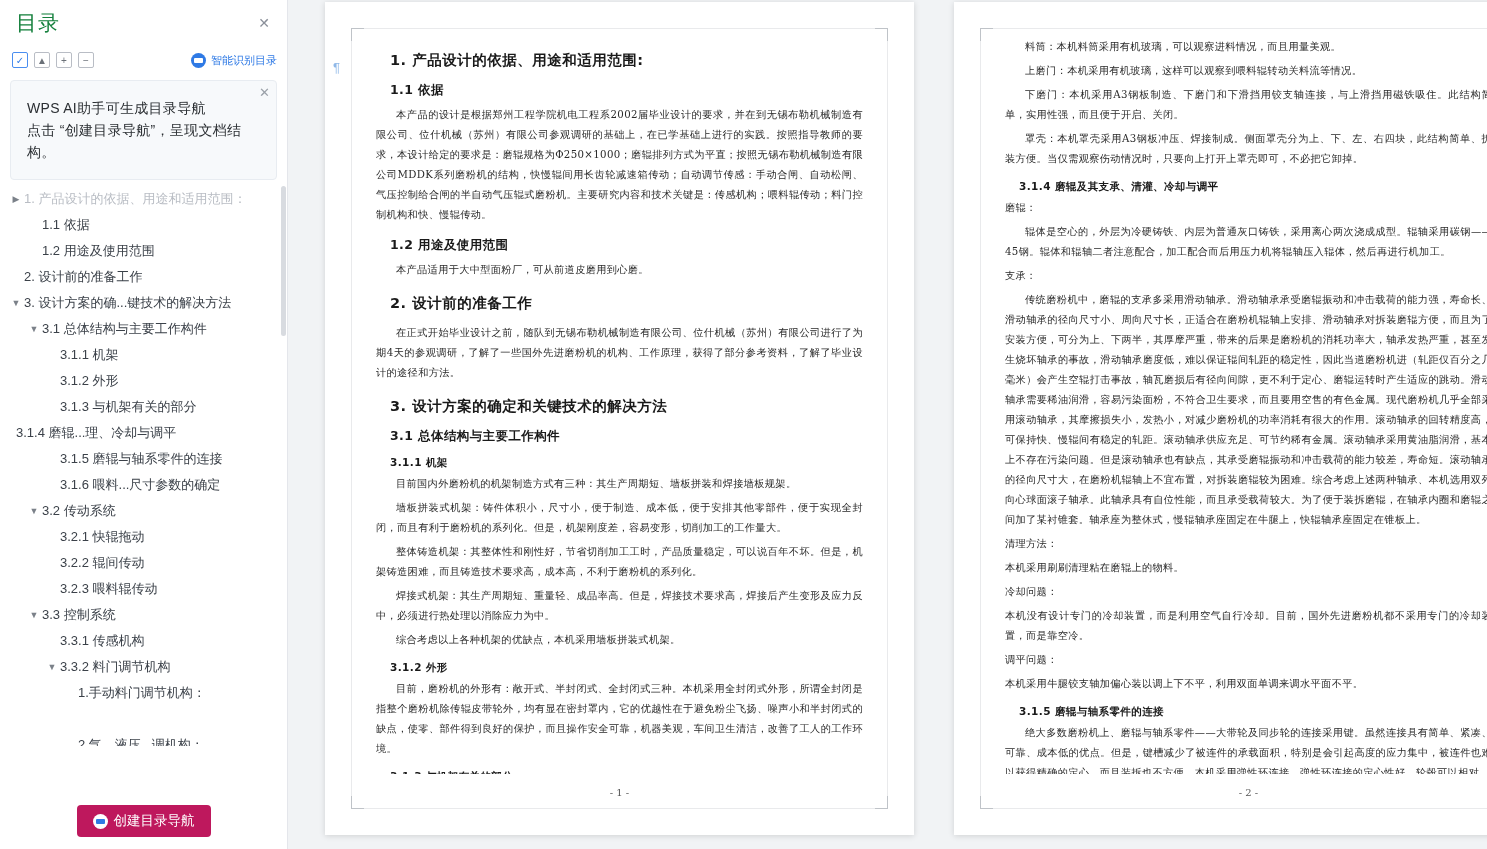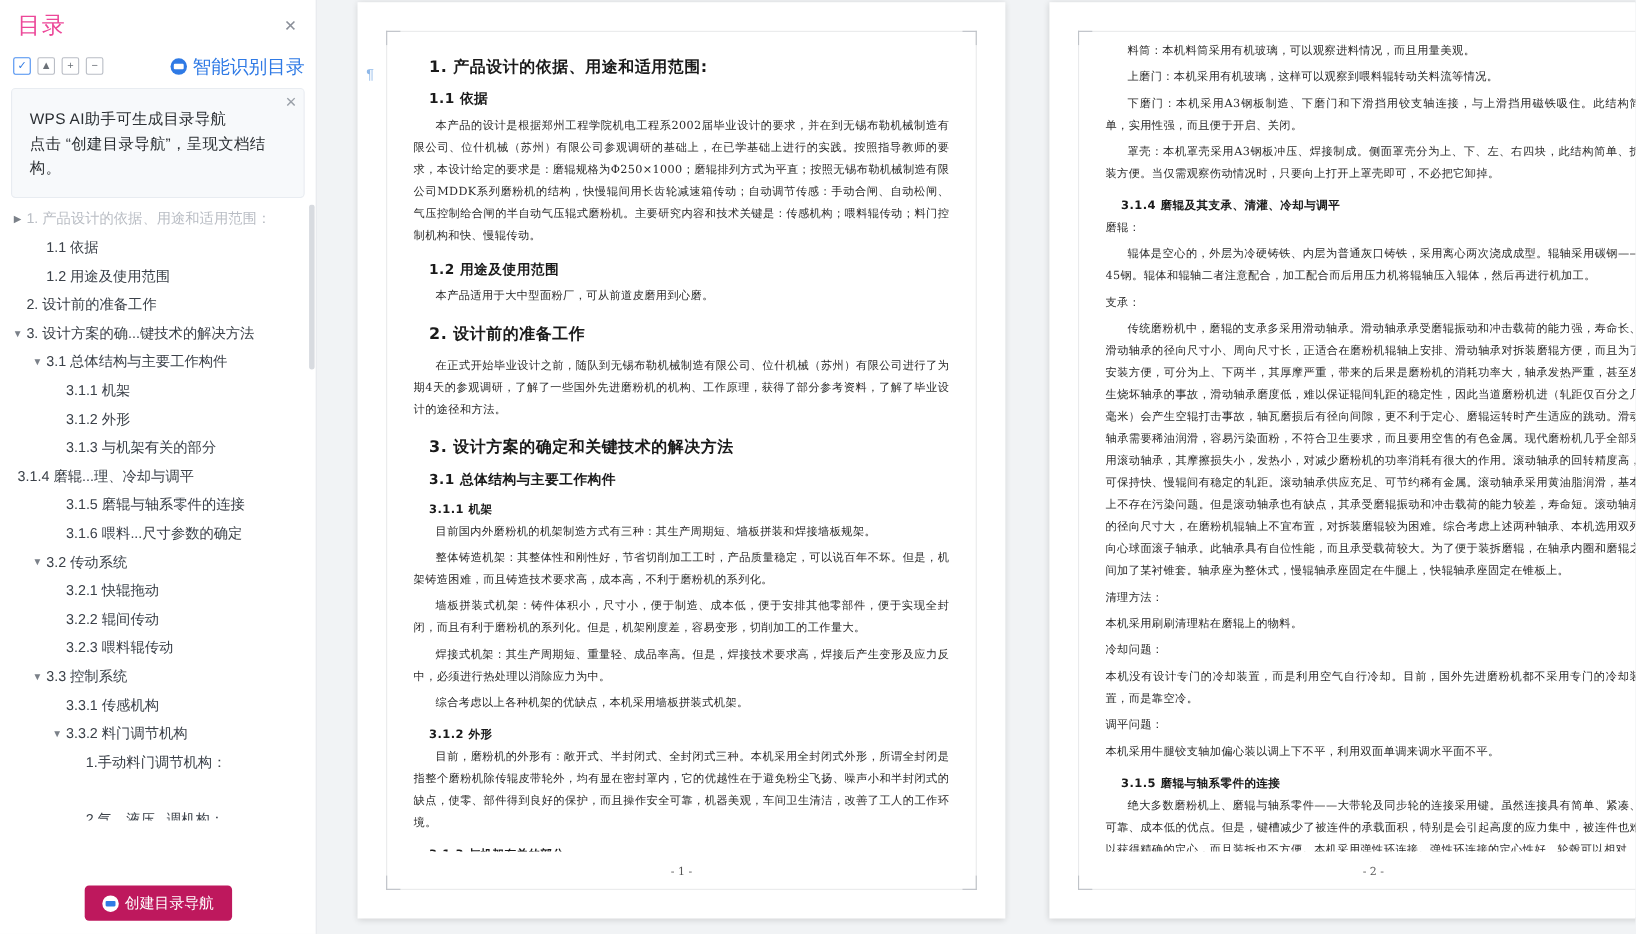--- a/index.html
+++ b/index.html
@@ -28,21 +28,21 @@
   }
   .outline-header {
     display: flex;
     align-items: center;
     height: 46px;
     padding: 0 12px 0 16px;
     box-sizing: border-box;
   }
   .outline-title {
     font-size: 21px;
-    color: #ec4899;
+    color: #15803d;
     flex: 1;
     letter-spacing: 1px;
   }
   .icon-btn {
     width: 22px; height: 22px;
     display: flex; align-items: center; justify-content: center;
     color: #8a8f99;
     cursor: pointer;
     font-size: 14px;
     border-radius: 3px;
@@ -65,21 +65,21 @@
     font-size: 10px;
     background: #fff;
     cursor: pointer;
     box-sizing: border-box;
   }
   .tool-sq.checked { border-color: #4a8ef0; color: #2f7ae5; }
   .spacer { flex: 1; }
   .smart-recognize {
     display: flex; align-items: center; gap: 5px;
     color: #2f7ae5;
-    font-size: 17px;
+    font-size: 11px;
     cursor: pointer;
     white-space: nowrap;
   }
   .ai-bubble {
     width: 15px; height: 15px;
     border-radius: 50%;
     background: #2f7ae5;
     position: relative;
     flex: none;
   }
@@ -407,22 +407,22 @@
             <div class="h2">1.1 依据</div>
             <div class="p">本产品的设计是根据郑州工程学院机电工程系2002届毕业设计的要求，并在到无锡布勒机械制造有限公司、位什机械（苏州）有限公司参观调研的基础上，在已学基础上进行的实践。按照指导教师的要求，本设计给定的要求是：磨辊规格为Φ250×1000；磨辊排列方式为平直；按照无锡布勒机械制造有限公司MDDK系列磨粉机的结构，快慢辊间用长齿轮减速箱传动；自动调节传感：手动合闸、自动松闸、气压控制给合闸的半自动气压辊式磨粉机。主要研究内容和技术关键是：传感机构；喂料辊传动；料门控制机构和快、慢辊传动。</div>
             <div class="h2">1.2 用途及使用范围</div>
             <div class="p">本产品适用于大中型面粉厂，可从前道皮磨用到心磨。</div>
             <div class="h1">2. 设计前的准备工作</div>
             <div class="p">在正式开始毕业设计之前，随队到无锡布勒机械制造有限公司、位什机械（苏州）有限公司进行了为期4天的参观调研，了解了一些国外先进磨粉机的机构、工作原理，获得了部分参考资料，了解了毕业设计的途径和方法。</div>
             <div class="h1">3. 设计方案的确定和关键技术的解决方法</div>
             <div class="h2">3.1 总体结构与主要工作构件</div>
             <div class="h3">3.1.1 机架</div>
             <div class="p">目前国内外磨粉机的机架制造方式有三种：其生产周期短、墙板拼装和焊接墙板规架。</div>
+            <div class="p">墙板拼装式机架：铸件体积小，尺寸小，便于制造、成本低，便于安排其他零部件，便于实现全封闭，而且有利于磨粉机的系列化。但是，机架刚度差，容易变形，切削加工的工作量大。</div>
             <div class="p">整体铸造机架：其整体性和刚性好，节省切削加工工时，产品质量稳定，可以说百年不坏。但是，机架铸造困难，而且铸造技术要求高，成本高，不利于磨粉机的系列化。</div>
-            <div class="p">墙板拼装式机架：铸件体积小，尺寸小，便于制造、成本低，便于安排其他零部件，便于实现全封闭，而且有利于磨粉机的系列化。但是，机架刚度差，容易变形，切削加工的工作量大。</div>
             <div class="p">焊接式机架：其生产周期短、重量轻、成品率高。但是，焊接技术要求高，焊接后产生变形及应力反中，必须进行热处理以消除应力为中。</div>
             <div class="p">综合考虑以上各种机架的优缺点，本机采用墙板拼装式机架。</div>
             <div class="h3">3.1.2 外形</div>
             <div class="p">目前，磨粉机的外形有：敞开式、半封闭式、全封闭式三种。本机采用全封闭式外形，所谓全封闭是指整个磨粉机除传辊皮带轮外，均有显在密封罩内，它的优越性在于避免粉尘飞扬、噪声小和半封闭式的缺点，使零、部件得到良好的保护，而且操作安全可靠，机器美观，车间卫生清洁，改善了工人的工作环境。</div>
             <div class="h3">3.1.3 与机架有关的部分</div>
           </div>
         <div class="pageno">- 1 -</div>
       </div>
     </div>
 

